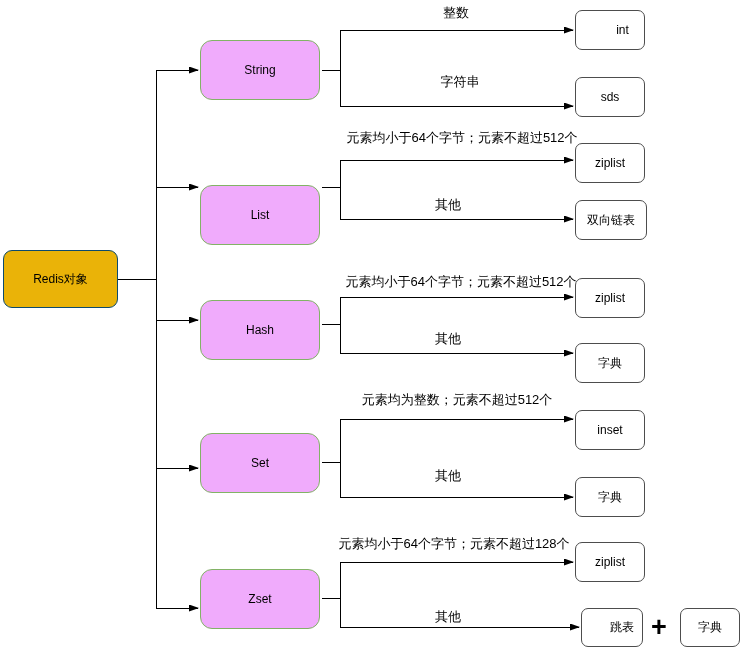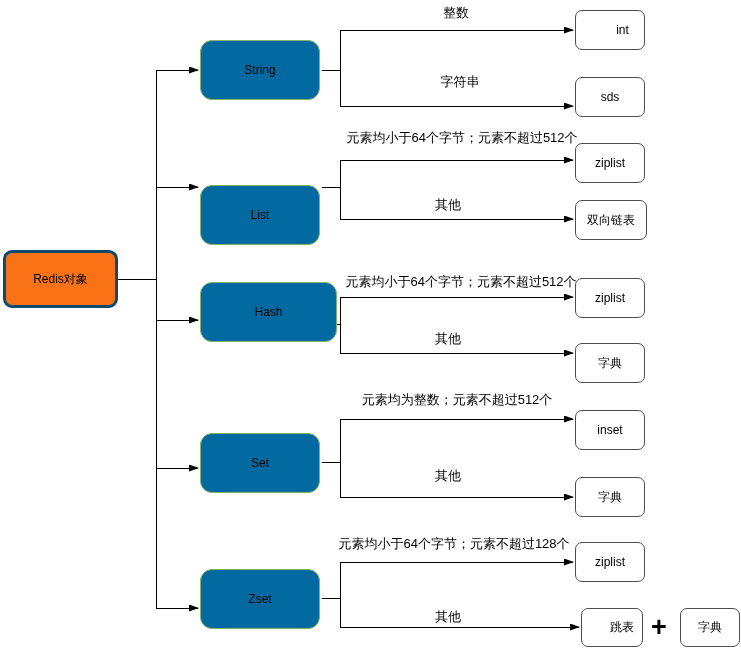--- a/index.html
+++ b/index.html
@@ -22,27 +22,27 @@
     box-sizing: border-box;
     display: flex;
     align-items: center;
     justify-content: center;
     font-size: 12px;
     text-align: center;
     white-space: nowrap;
     z-index: 2;
   }
   .node.root {
-    background: #f97316;
-    border: 3px solid #0c4a6e;
+    background: #eab308;
+    border: 1px solid #0c4a6e;
     border-radius: 9px;
     text-align: center;
   }
   .node.type {
-    background: #0369a1;
+    background: #f0abfc;
     border: 1px solid #82B366;
     border-radius: 12px;
   }
   .node.leaf {
     background: #FFFFFF;
     border: 1.5px solid #4D4D4D;
     border-radius: 7px;
   }
   .edge-label {
     position: absolute;
@@ -99,21 +99,21 @@
     <path class="wire" d="M340 419 H573" marker-end="url(#arrow)"></path>
     <path class="wire" d="M340 497 H573" marker-end="url(#arrow)"></path>
     <path class="wire" d="M340 562 H573" marker-end="url(#arrow)"></path>
     <path class="wire" d="M340 627 H579" marker-end="url(#arrow)"></path>
   </svg>
 
   <div class="node root" style="left:3px; top:250px; width:115px; height:58px;">Redis对象</div>
 
   <div class="node type" style="left:200px; top:40px;  width:120px; height:60px;">String</div>
   <div class="node type" style="left:200px; top:157px; width:120px; height:60px;margin-top:28px;">List</div>
-  <div class="node type" style="left:200px; top:282px; width:137px; height:60px;">Hash</div>
+  <div class="node type" style="left:200px; top:300px; width:120px; height:60px;">Hash</div>
   <div class="node type" style="left:200px; top:433px; width:120px; height:60px;">Set</div>
   <div class="node type" style="left:200px; top:569px; width:120px; height:60px;">Zset</div>
 
   <div class="node leaf" style="left:575px; top:10px;  width:70px; height:40px;padding-left:25px;">int</div>
   <div class="node leaf" style="left:575px; top:77px;  width:70px; height:40px;">sds</div>
   <div class="node leaf" style="left:575px; top:143px; width:70px; height:40px;">ziplist</div>
   <div class="node leaf" style="left:575px; top:200px; width:72px; height:40px;">双向链表</div>
   <div class="node leaf" style="left:575px; top:278px; width:70px; height:40px;">ziplist</div>
   <div class="node leaf" style="left:575px; top:343px; width:70px; height:40px;">字典</div>
   <div class="node leaf" style="left:575px; top:410px; width:70px; height:40px;">inset</div>

